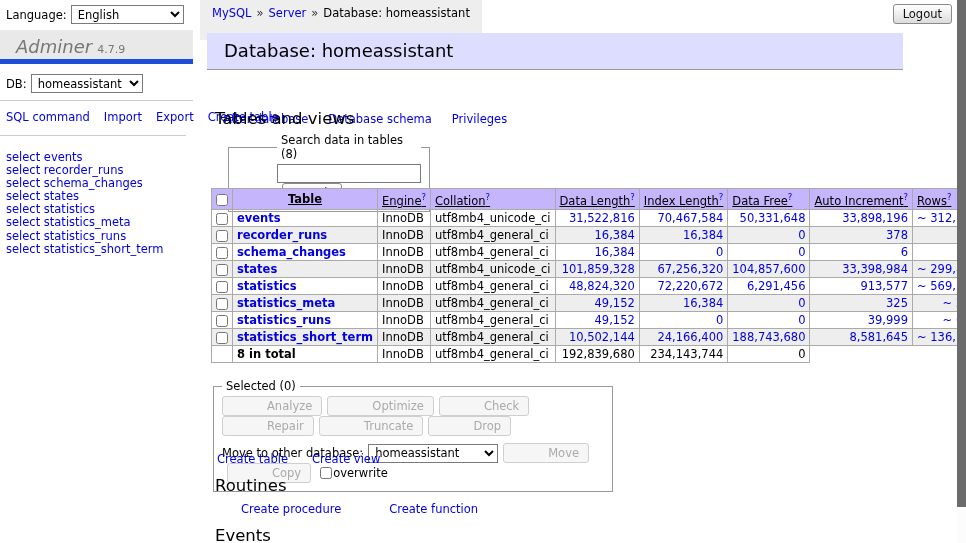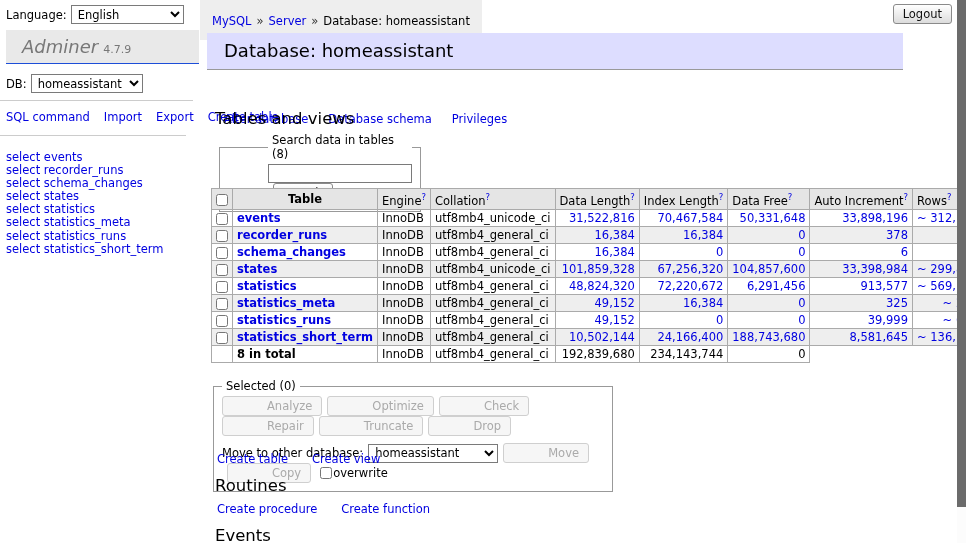--- a/index.html
+++ b/index.html
@@ -15,40 +15,40 @@
   #lang-bar { position:absolute; top:5px; left:6px; }
   #lang-bar label { margin-right:4px; }
   select {
     font-family:inherit; font-size:11.5px; height:19px; background:#fff;
     border:1px solid #7a7a7a; padding:0 2px;
   }
   #language-select { width:113px; }
 
   #breadcrumb {
     position:absolute; left:200px; top:0; height:40px; line-height:27px;
-    background:#eee; padding:8px 12px; white-space:nowrap;
+    background:#eee; padding:0 12px; white-space:nowrap;
   }
   .crumb-sep { color:#333; margin:0 5px; }
 
   .btn {
     font-family:inherit; font-size:11.5px; color:#111;
     border:1px solid #8a8a8a; border-radius:3px;
     background:linear-gradient(#ffffff,#dcdcdc);
     padding:2px 9px; cursor:pointer;text-align:right;
   }
   .btn.disabled {
     color:#aaa; border-color:#cfcfcf;
     background:#f6f6f6; cursor:default;padding-left:44px;
   }
   #logout-btn { position:absolute; top:4px; right:14px; }
 
   
   #sidebar-h1 {
-    position:absolute; top:30px; left:6px; width:193px; height:34px;
-    background:#e9e9e9; border-bottom:1px solid #1d4ed8;
+    position:absolute; top:30px; left:0; width:193px; height:34px;
+    background:#e9e9e9; border-bottom:5px solid #1d4ed8;
     line-height:33px; padding-left:16px;
   }
   #app-name { font-size:18px; font-style:italic; color:#777; }
   #app-version { font-size:11px; color:#777; margin-left:5px; }
 
   #db-row {
     position:absolute; top:64px; left:0; width:193px; height:37px;
     border-bottom:1px solid #ccc; padding:10px 0 6px 6px;
   }
   #db-row label { margin-right:4px; }
@@ -73,34 +73,34 @@
   #db-links a { margin-right:20px; }
 
   .h3 { position:absolute; left:215px; font-size:16.5px; font-weight:normal; color:#000; margin:0; }
   #h3-tables { top:109px; }
   #h3-routines { top:476px; }
   #h3-events { top:526px; }
 
   fieldset { border:1px solid #999; margin:0; padding:3px 8px 8px; background:#fff; }
   legend { font-size:11.5px; padding:0 4px; }
 
-  #search-fieldset { position:absolute; left:219px; top:133px; width:199px;padding-left:48px; }
+  #search-fieldset { position:absolute; left:228px; top:133px; width:199px;padding-left:48px; }
   #search-input {
     width:144px; height:19px; border:1px solid #7a7a7a; background:#fff;
     font-family:inherit; font-size:11.5px; padding:1px 3px; vertical-align:middle;
   }
   #search-button { margin-left:5px; vertical-align:middle; }
 
   
   #tables-table { position:absolute; left:211px; top:188px; border-collapse:collapse; }
   #tables-table th, #tables-table td {
     border:1px solid #aaa; padding:1px 4px; font-size:11.5px;
     font-weight:normal; text-align:left; line-height:14px; white-space:nowrap;
   }
-  #tables-table thead th { background:#e5e5e5; }
+  #tables-table thead th { background:#c4b5fd;text-decoration:underline; }
   #tables-table thead th.table-col { text-align:center; font-weight:bold; }
   #tables-table tbody tr:nth-child(even) td,
   #tables-table tbody tr:nth-child(even) th { background:#eee; }
   .check-col { width:19px; text-align:center !important; }
   .check-col input { width:12px; height:12px; margin:1px 0 0 0; vertical-align:middle; }
   .name-cell a { font-weight:bold; }
   .num { text-align:right !important; }
   .num a { color:#0000e0; }
   sup.help { color:#0000e0; font-size:8.5px; }
   .col-table{min-width:118px}.col-engine{min-width:42px}.col-collation{min-width:92px}
@@ -114,21 +114,21 @@
   #selected-buttons .btn { margin-right:5px; }
   #move-row { margin-top:7px; }
   #move-row label { vertical-align:middle; }
   #move-db-select { width:130px; margin-left:5px; vertical-align:middle; }
   #move-row .btn { margin-left:5px; vertical-align:middle; }
   #overwrite-checkbox { width:12px; height:12px; margin:0 1px 0 9px; vertical-align:middle; }
 
   #bottom-links { position:absolute; left:217px; top:452px; }
   #bottom-links a { margin-right:24px; }
   #routines-links { position:absolute; left:217px; top:502px; }
-  #routines-links a { margin-right:24px; }
+  #routines-links a { margin-right:24px;margin-left:24px; }
 
   
   #scrollbar-track { position:absolute; right:0; top:0; width:9px; height:543px; background:#fcfcfc; }
   #scrollbar-thumb { position:absolute; right:0; top:0; width:9px; height:507px; background:#6b6b6b; }
 </style>
 </head>
 <body>
 
 <div id="lang-bar">
   <label>Language:</label><select id="language-select"><option>English</option></select>

